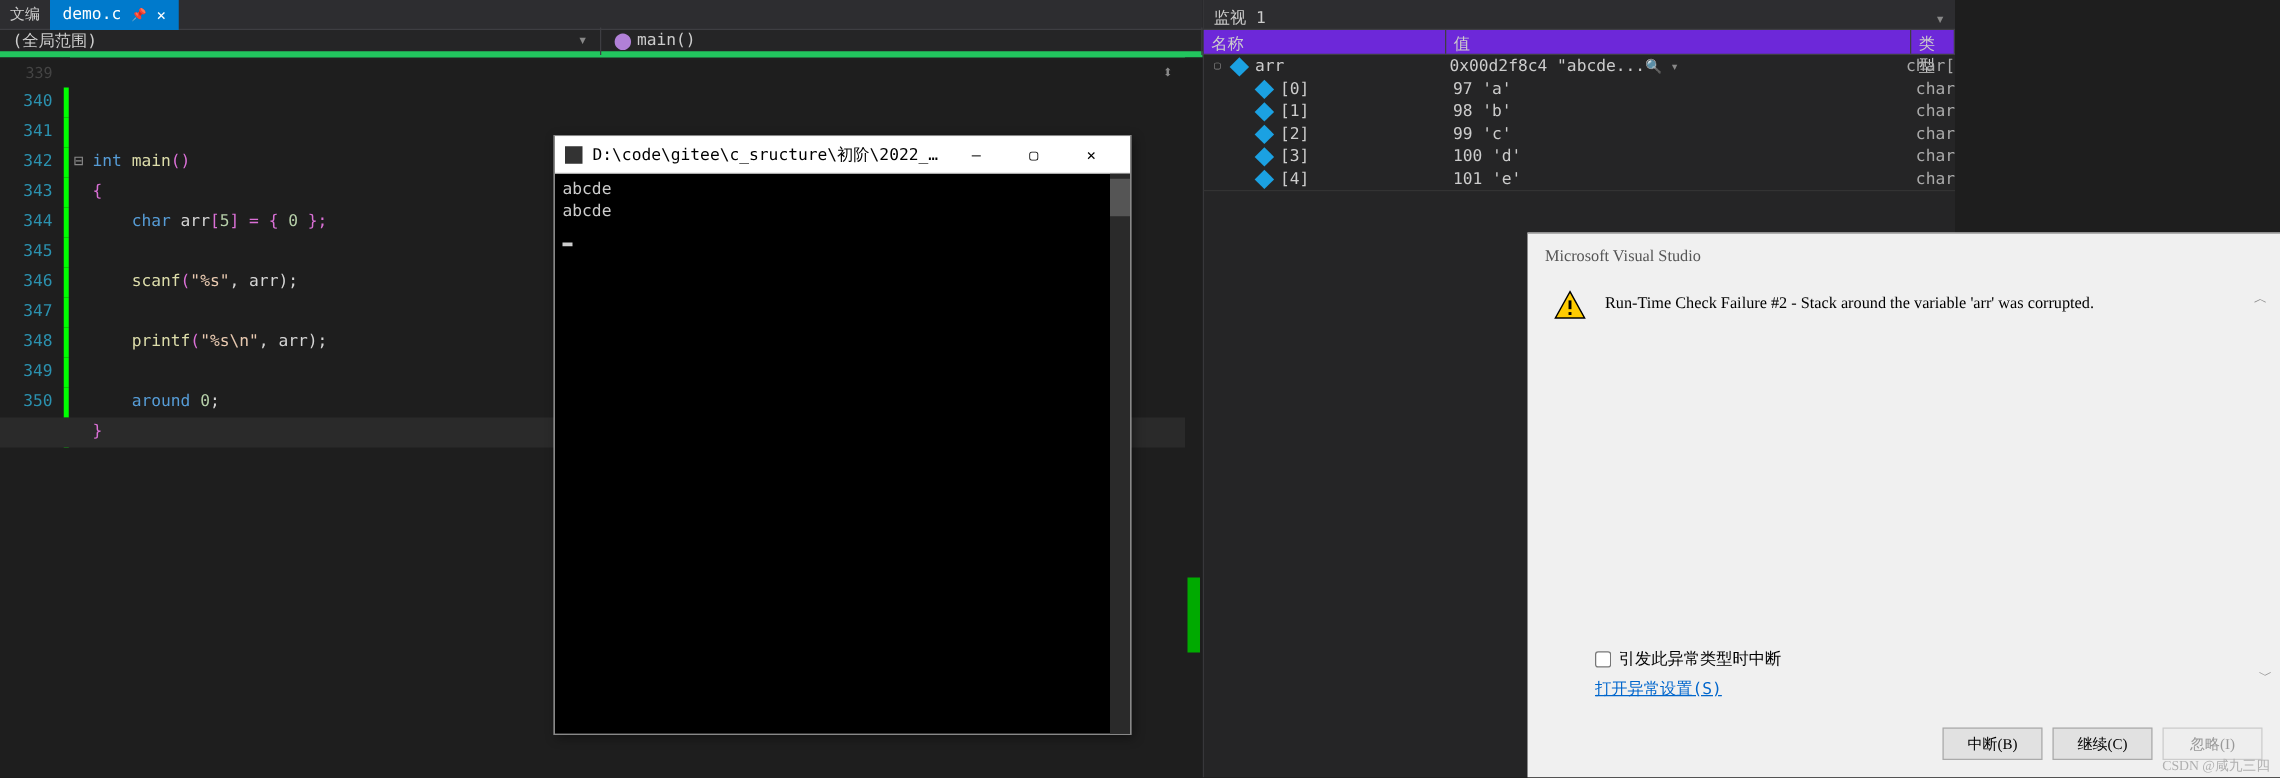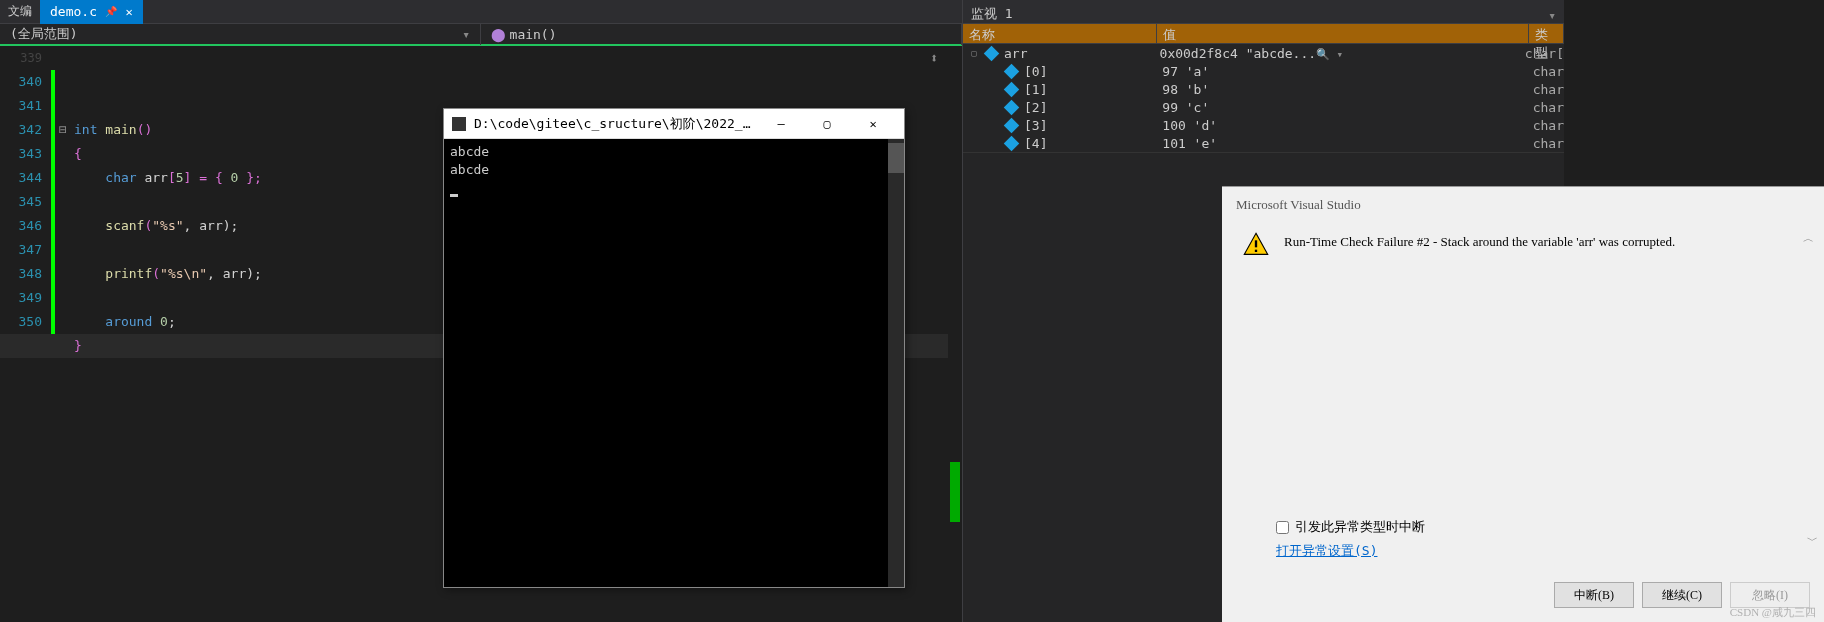--- a/index.html
+++ b/index.html
@@ -4,21 +4,21 @@
 <style>
 *{margin:0;padding:0;box-sizing:border-box;font-family:Consolas,"Microsoft YaHei",monospace;font-size:13px}
 body{background:#1e1e1e;color:#d4d4d4;width:1824px;height:622px;overflow:hidden;position:relative}
 .main-area{display:flex;height:622px}
 .left-panel{width:962px;position:relative;background:#1e1e1e}
 .tab-bar{height:24px;background:#2d2d30;display:flex;align-items:center;border-bottom:1px solid #3e3e42}
 .tab-left-label{padding:0 8px;color:#ccc;font-size:12px}
 .tab{background:#007acc;color:#fff;padding:3px 10px;display:flex;align-items:center;gap:8px;height:24px}
 .tab-pin{color:#fff;font-size:10px}
 .tab-close{color:#fff;font-size:12px;cursor:pointer}
-.scope-bar{height:22px;background:#252526;display:flex;align-items:center;border-bottom:2px solid #22c55e}
+.scope-bar{height:22px;background:#252526;display:flex;align-items:center;border-bottom:5px solid #22c55e}
 .scope-item{padding:0 10px;color:#ccc;font-size:12px;border-right:1px solid #3e3e42;display:flex;align-items:center;height:22px}
 .scope-item.wide{flex:1}
 .scope-dd{color:#888;margin-left:auto}
 .scope-func{color:#b180d7;margin-right:4px}
 .editor{position:relative;height:576px;display:flex}
 .gutter{width:50px;background:#1e1e1e;text-align:right;padding-right:8px;font-size:14px;line-height:24px;color:#2b91af;font-family:Consolas}
 .gutter .ln{height:24px}
 .change-bar{width:6px;background:#1e1e1e}
 .change-bar .g{height:24px;background:#00ff00;width:4px;margin-left:1px}
 .fold-col{width:14px;font-size:10px;color:#888;line-height:24px}
@@ -42,21 +42,21 @@
 .console-btns{display:flex;gap:0}
 .console-btn{width:46px;height:30px;display:flex;align-items:center;justify-content:center;color:#000;font-size:12px}
 .console-body{background:#000;color:#ccc;height:calc(100% - 30px);padding:4px 6px;font-family:"NSimSun",Consolas;font-size:15px;line-height:18px;position:relative}
 .console-body .cur{display:inline-block;width:8px;height:3px;background:#ccc;vertical-align:bottom}
 .console-scroll{position:absolute;right:0;top:0;width:16px;height:100%;background:#2a2a2a}
 .console-scroll .thumb{background:#555;width:100%;height:30px;margin-top:4px}
 
 .right-panel{width:602px;background:#252526;display:flex;flex-direction:column;border-left:1px solid #3e3e42}
 .watch-title{height:24px;background:#2d2d30;color:#ccc;padding:0 8px;display:flex;align-items:flex-end;font-size:12px;border-bottom:1px solid #3e3e42}
 .watch-title .dd{margin-left:auto;color:#888}
-.watch-header{height:20px;background:#a16207;display:flex;color:#ccc;font-size:12px;border-bottom:1px solid #3e3e42}
+.watch-header{height:20px;background:#6d28d9;display:flex;color:#ccc;font-size:12px;border-bottom:1px solid #3e3e42}
 .watch-header .col{padding:2px 6px;border-right:1px solid #3e3e42}
 .watch-header .c1{width:194px}
 .watch-header .c2{width:372px}
 .watch-header .c3{flex:1}
 .watch-rows{flex:0 0 auto}
 .watch-row{height:18px;display:flex;align-items:center;font-size:12px;color:#ccc}
 .watch-row .c1{width:194px;padding-left:6px;display:flex;align-items:center;gap:4px}
 .watch-row .c2{width:372px;padding-left:6px}
 .watch-row .c3{flex:1;padding-left:6px;color:#aaa}
 .exp{color:#888;font-size:9px;width:10px;display:inline-block;text-align:center}

